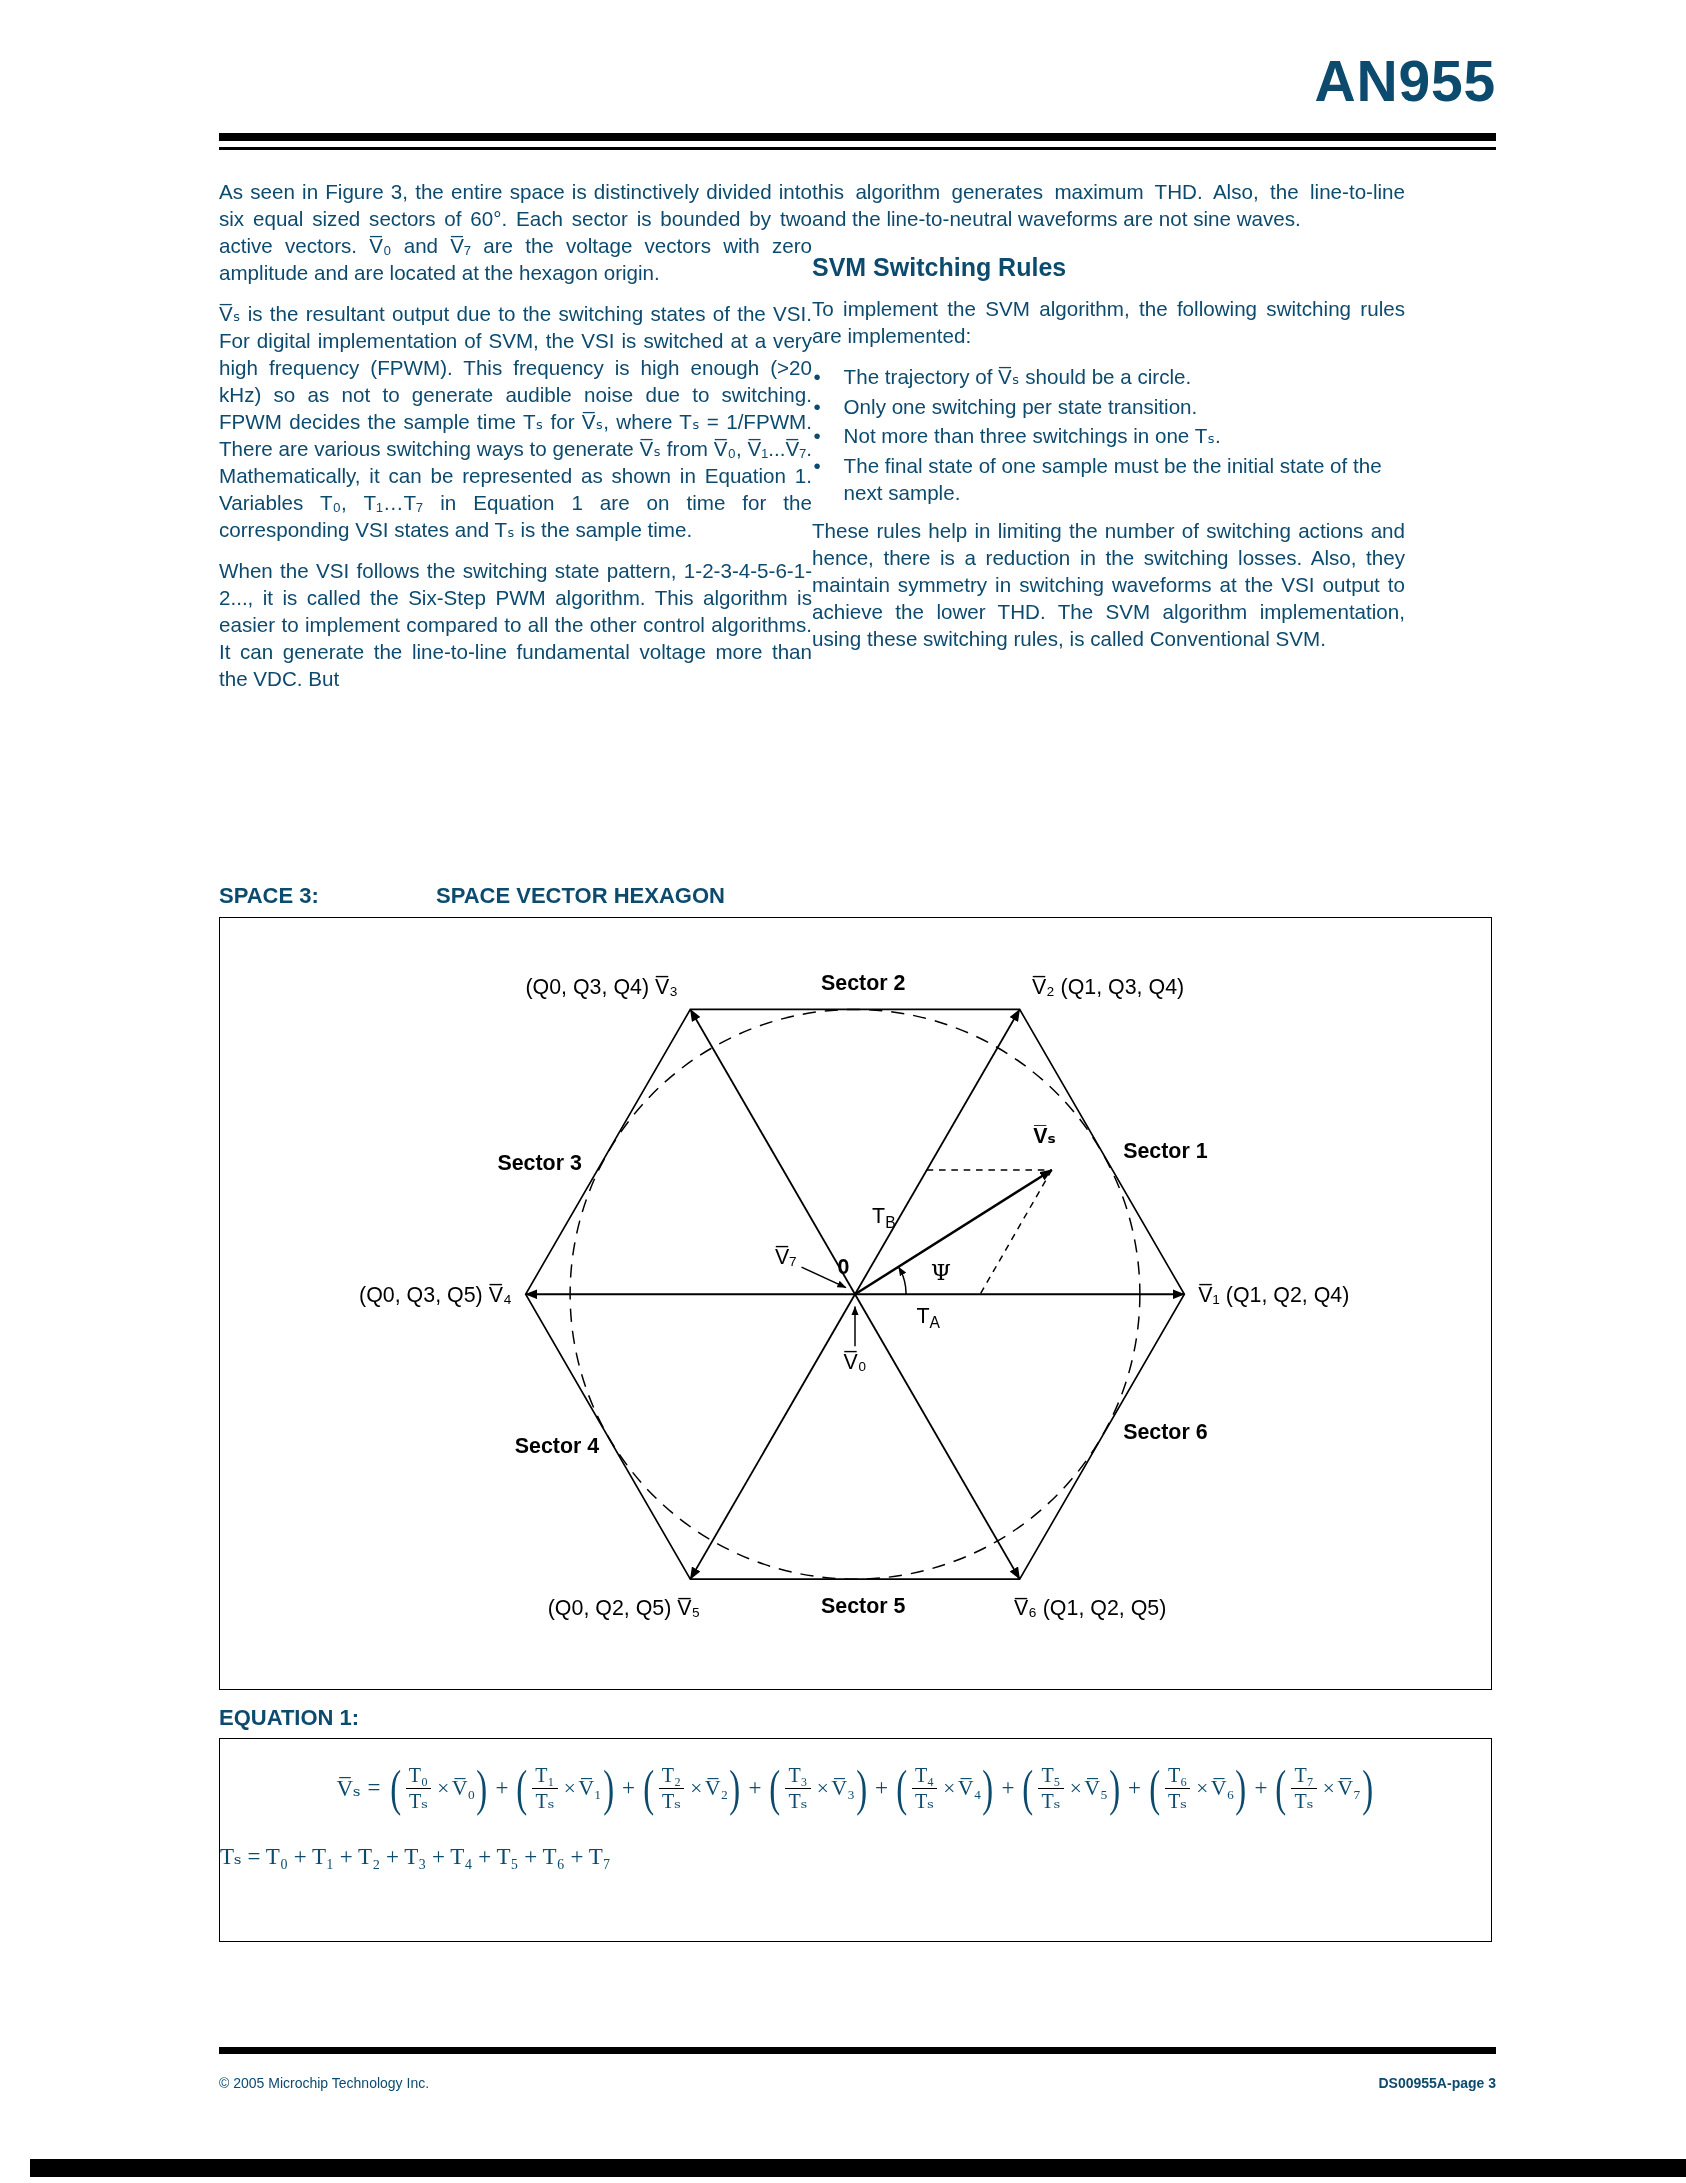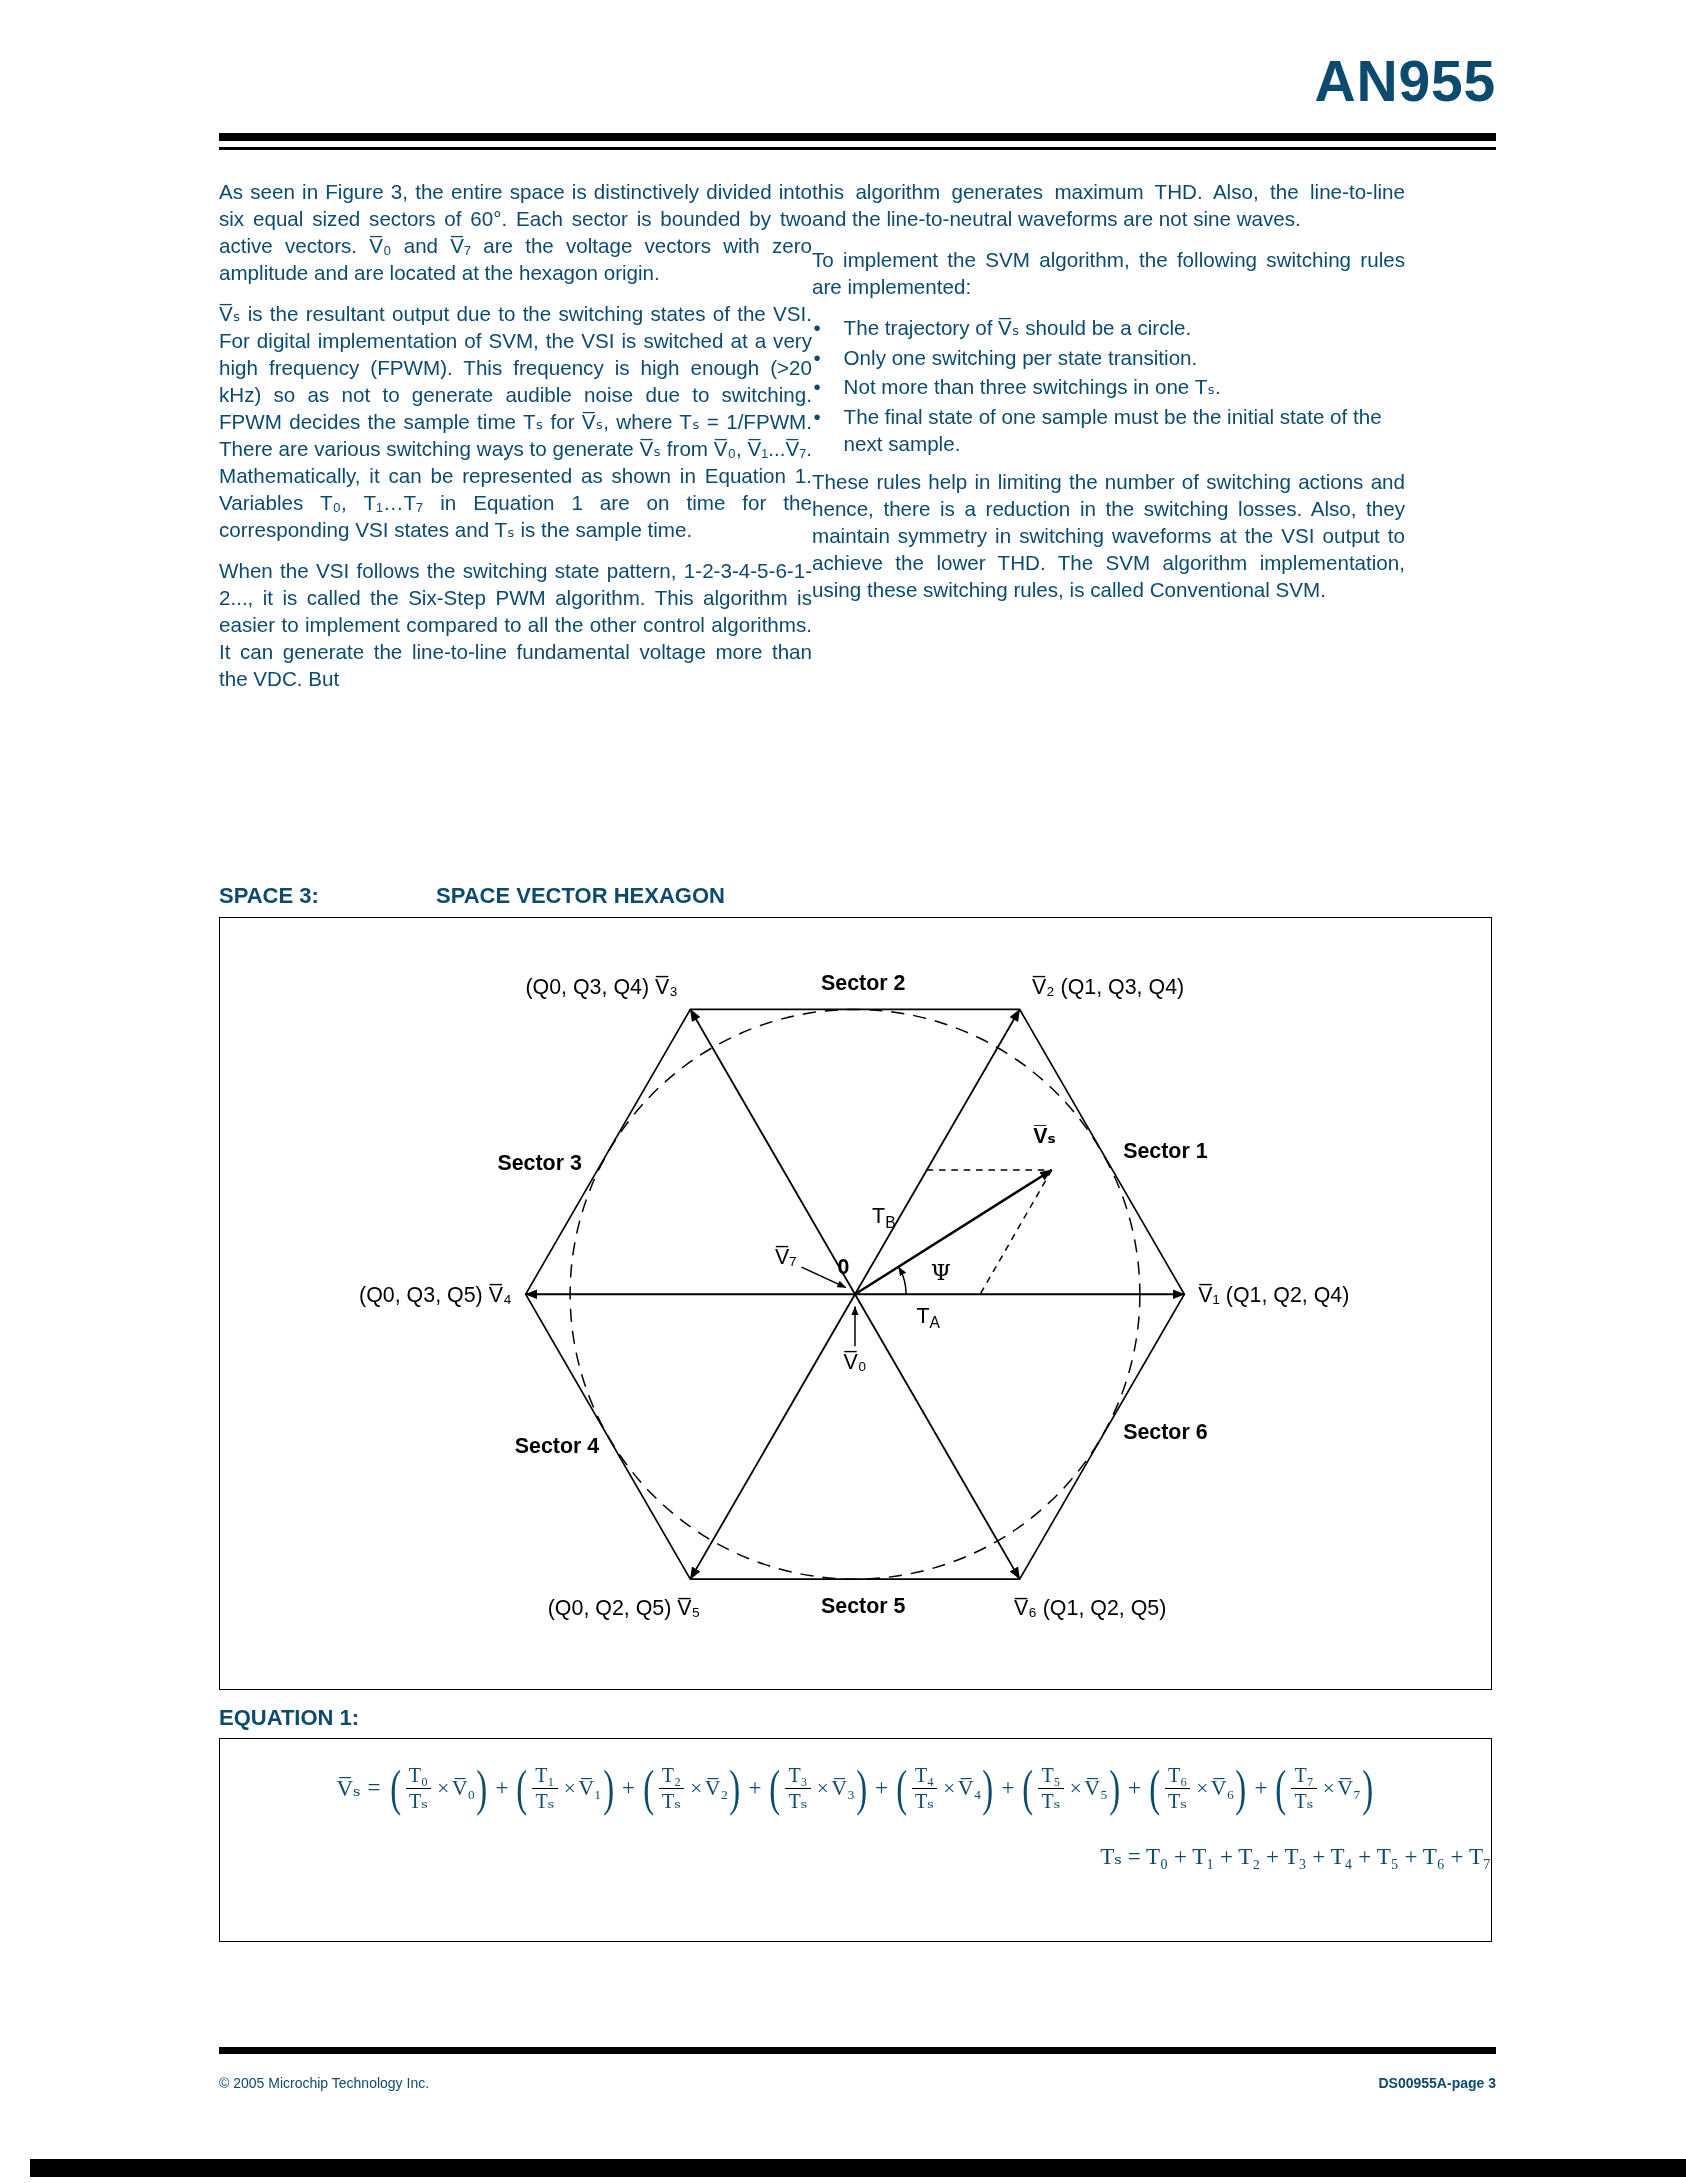--- a/index.html
+++ b/index.html
@@ -59,21 +59,21 @@
   .term  { display:inline-flex; align-items:center; }
   .paren { display:inline-block; font-size:41px; font-weight:400; line-height:1; transform:scale(0.8,1.25); }
   .frac  { display:inline-flex; flex-direction:column; align-items:center; margin:0 3.3px; font-size:20px; line-height:1.15; }
   .fnum  { border-bottom:1.6px solid #000; padding:0 3.3px 0.8px; }
   .fden  { padding-top:0.8px; }
   .times { margin:0 2.5px; font-size:21.4px; }
   .vec   { font-size:22px; }
   .plus  { margin:0 6.6px; font-size:23px; }
   .eq-lhs { font-size:23px; margin-right:6.6px; }
   .eq-eq  { margin-right:8.2px; font-size:23px; }
-  .eq-line2 { text-align:right; margin-top:30px; font-size:23px; }
+  .eq-line2 { text-align:left; margin-top:30px; font-size:23px; }
 
   .footer-rule { position:absolute; left:219px; top:2047px; width:1277px; height:6.6px; background:#000; }
   .footer {
     position:absolute; left:219px; top:2075px; width:1277px;
     display:flex; justify-content:space-between; font-size:14px;
   }
   .footer-right { font-weight:bold; }
   .bottom-bar { position:absolute; left:30px; top:2159px; width:1657px; height:18px; background:#000; }
 </style>
 </head>
@@ -86,20 +86,21 @@
   <div class="rule-thin"></div>
 
   <div class="columns">
     <div class="col">
       <p class="para">As seen in Figure 3, the entire space is distinctively divided into six equal sized sectors of 60°. Each sector is bounded by two active vectors. V̅₀ and V̅₇ are the voltage vectors with zero amplitude and are located at the hexagon origin.</p>
       <p class="para">V̅ₛ is the resultant output due to the switching states of the VSI. For digital implementation of SVM, the VSI is switched at a very high frequency (FPWM). This frequency is high enough (&gt;20 kHz) so as not to generate audible noise due to switching. FPWM decides the sample time Tₛ for V̅ₛ, where Tₛ = 1/FPWM. There are various switching ways to generate V̅ₛ from V̅₀, V̅₁...V̅₇. Mathematically, it can be represented as shown in Equation 1. Variables T₀, T₁…T₇ in Equation 1 are on time for the corresponding VSI states and Tₛ is the sample time.</p>
       <p class="para">When the VSI follows the switching state pattern, 1-2-3-4-5-6-1-2..., it is called the Six-Step PWM algorithm. This algorithm is easier to implement compared to all the other control algorithms. It can generate the line-to-line fundamental voltage more than the VDC. But</p>
     </div>
     <div class="col">
       <p class="para">this algorithm generates maximum THD. Also, the line-to-line and the line-to-neutral waveforms are not sine waves.</p>
+      <h2 class="section-heading">SVM Switching Rules</h2>
       <p class="para">To implement the SVM algorithm, the following switching rules are implemented:</p>
       <div class="bullets">
         <div class="bullet-row">
           <span class="bullet-glyph">•</span>
           <span class="bullet-text">The trajectory of V̅ₛ should be a circle.</span>
         </div>
         <div class="bullet-row">
           <span class="bullet-glyph">•</span>
           <span class="bullet-text">Only one switching per state transition.</span>
         </div>

